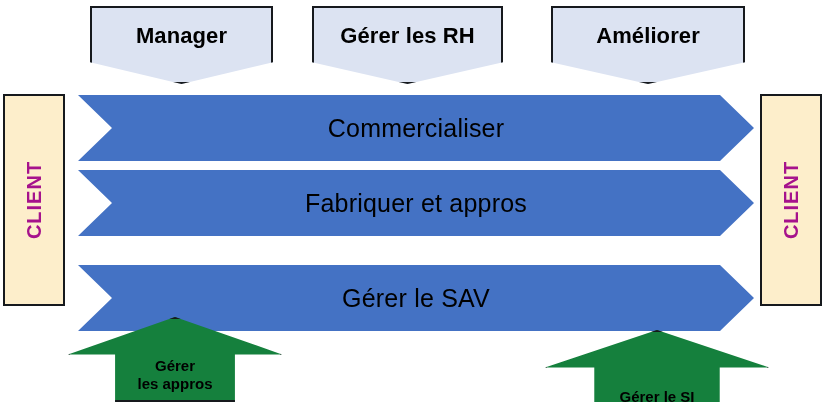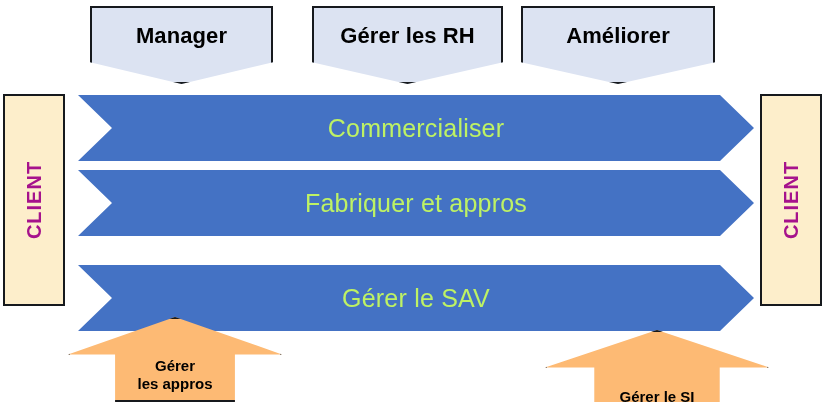--- a/index.html
+++ b/index.html
@@ -61,31 +61,31 @@
   .chevron {
     position: absolute;
     background: #4472c4;
     clip-path: polygon(0% 0%, calc(100% - 34px) 0%, 100% 50%, calc(100% - 34px) 100%, 0% 100%, 34px 50%);
     display: flex;
     align-items: center;
     justify-content: center;
   }
   .chevron-label {
     font-size: 25px;
-    color: #bef264;
+    color: #000000;
     font-weight: normal;
     line-height: 1;
     white-space: nowrap;
     letter-spacing: 0.2px;
   }
 
   
   .resource-shape {
     position: absolute;
-    background: #fdba74;
+    background: #15803d;
     border: 2px solid #16191d;
     box-sizing: border-box;
     clip-path: polygon(50% 0%, 100% 44%, 78% 44%, 78% 100%, 22% 100%, 22% 44%, 0% 44%);
     display: flex;
     align-items: flex-end;
     justify-content: center;
   }
   .resource-label {
     font-size: 15px;
     font-weight: bold;
@@ -103,21 +103,21 @@
 <div id="diagram" style="width: 828px; height: 402px; background: rgb(255, 255, 255);">
 
   <div class="support-shape" id="support-0" style="left: 90px; top: 6px; width: 183px; height: 78px;">
     <span class="support-label">Manager</span>
   </div>
 
   <div class="support-shape" id="support-1" style="left: 312px; top: 6px; width: 191px; height: 78px;">
     <span class="support-label">Gérer les RH</span>
   </div>
 
-  <div class="support-shape" id="support-2" style="left: 521px; top: 6px; width: 194px; height: 78px;">
+  <div class="support-shape" id="support-2" style="left: 551px; top: 6px; width: 194px; height: 78px;">
     <span class="support-label">Améliorer</span>
   </div>
 
   <div class="client-box" id="client-left" style="left: 3px; top: 94px; width: 62px; height: 212px;">
     <span class="client-label">CLIENT</span>
   </div>
 
   <div class="client-box" id="client-right" style="left: 760px; top: 94px; width: 62px; height: 212px;">
     <span class="client-label">CLIENT</span>
   </div>

